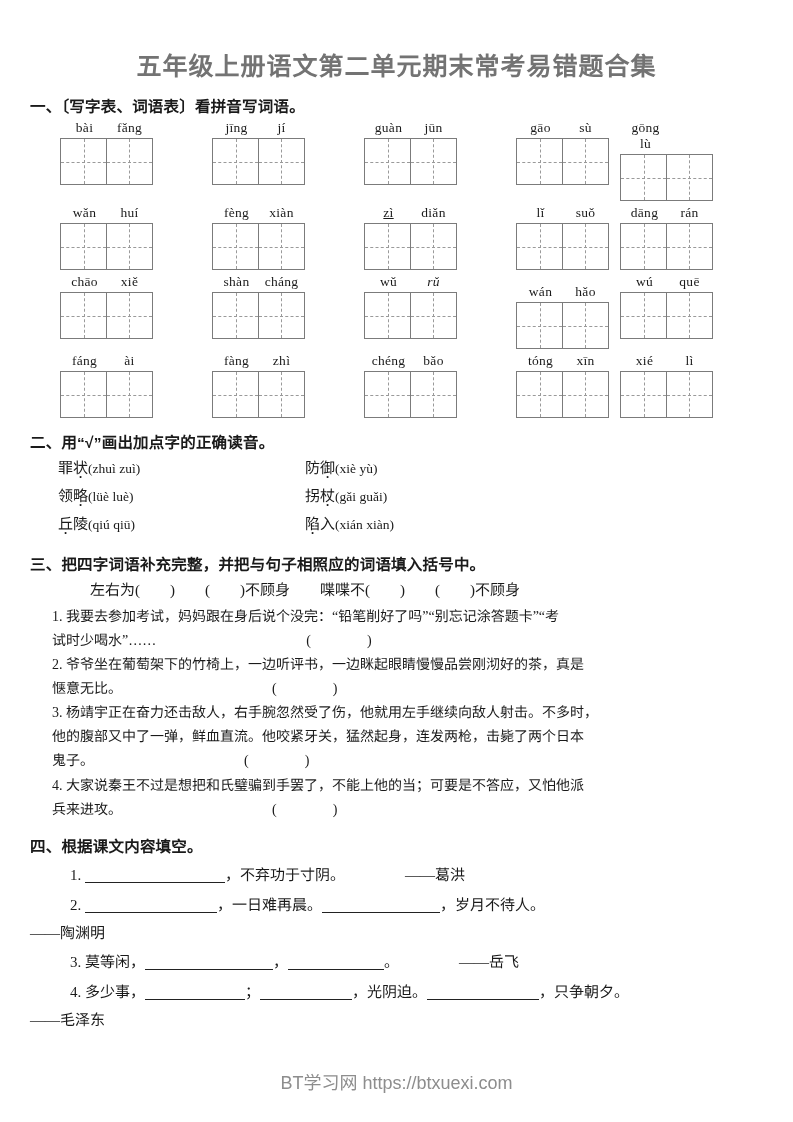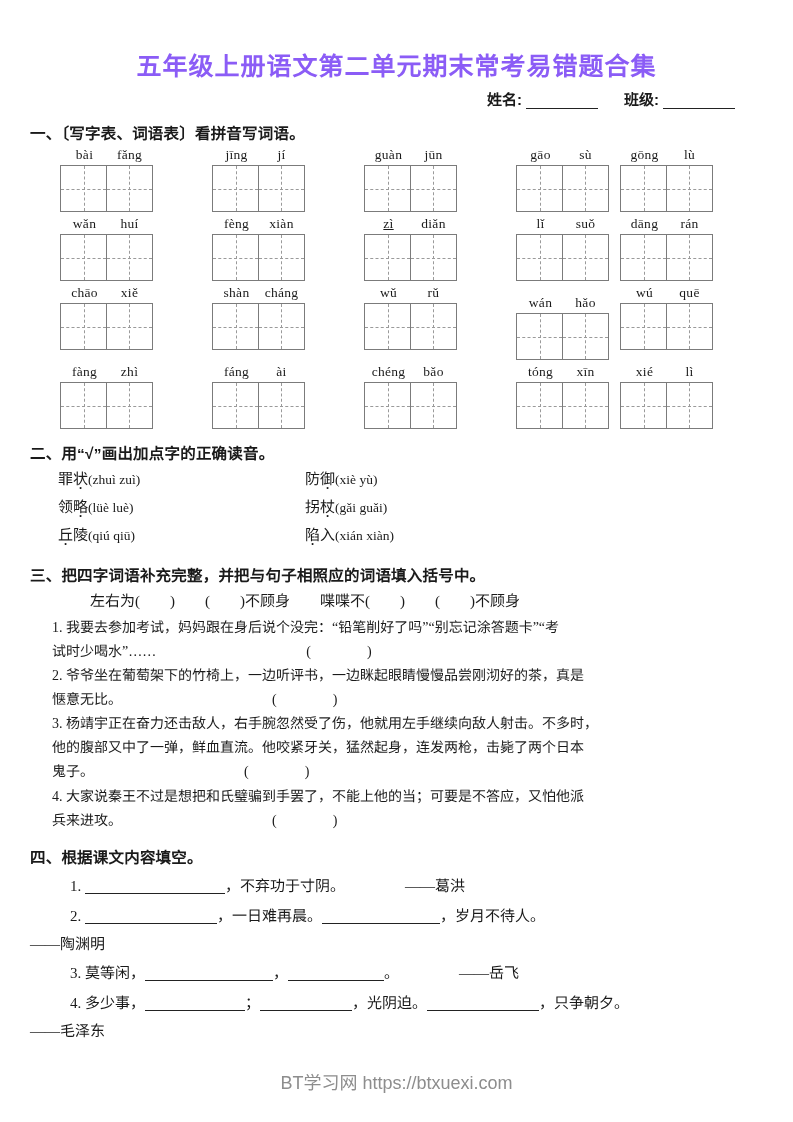--- a/index.html
+++ b/index.html
@@ -22,21 +22,21 @@
   }
 
   
   .title {
     text-align: center;
     font-family: "Liberation Sans", "DejaVu Sans", sans-serif;
     font-weight: bold;
     font-size: 25px;
     letter-spacing: 1px;
     margin: 16px 0 6px 0;
-    color: #8b5cf6;
+    color: #737373;
   }
   .idline {
     display: flex;
     justify-content: flex-end;
     align-items: flex-end;
     gap: 26px;
     padding-right: 28px;
     font-size: 15px;
     font-family: "Liberation Sans", "DejaVu Sans", sans-serif;
     font-weight: bold;
@@ -203,30 +203,20 @@
     color: #8d8d8d;
   }
 </style>
 </head>
 <body>
 
 <div class="page">
 
   <div class="title">五年级上册语文第二单元期末常考易错题合集</div>
 
-  <div class="idline">
-    <span class="idfield">
-      <span>姓名:</span>
-      <span class="rule"></span>
-    </span>
-    <span class="idfield">
-      <span>班级:</span>
-      <span class="rule"></span>
-    </span>
-  </div>
 
   <div class="sec-head">一、〔写字表、词语表〕看拼音写词语。</div>
   <div id="pinyin-area">
       <div class="pin-row">
         <div class="pin-col">
           <div class="pin-group">
             <div class="pin-unit">
               <div class="pin-text" style="width: 94px;">
                 <span style="width: 47px;">bài</span>
                 <span style="width: 47px;">fǎng</span>
@@ -272,21 +262,21 @@
               <div class="pin-text" style="width: 94px;">
                 <span style="width: 47px;">gāo</span>
                 <span style="width: 47px;">sù</span>
               </div>
               <div class="tzg">
                 <div class="cell"></div>
                 <div class="cell"></div>
               </div>
             </div>
             <div class="pin-unit">
-              <div class="pin-text" style="width: 94px;">
+              <div class="pin-text" style="width: 94px; flex-direction: column;">
                 <span style="width: 47px;">gōng</span>
                 <span style="width: 47px;">lù</span>
               </div>
               <div class="tzg">
                 <div class="cell"></div>
                 <div class="cell"></div>
               </div>
             </div>
           </div>
         </div>
@@ -386,21 +376,21 @@
                 <div class="cell"></div>
               </div>
             </div>
           </div>
         </div>
         <div class="pin-col">
           <div class="pin-group">
             <div class="pin-unit">
               <div class="pin-text" style="width: 94px;">
                 <span style="width: 47px;">wǔ</span>
-                <span style="width: 47px;">rǔ</span>
+                <span style="width: 47px; font-style: italic;">rǔ</span>
               </div>
               <div class="tzg">
                 <div class="cell"></div>
                 <div class="cell"></div>
               </div>
             </div>
           </div>
         </div>
         <div class="pin-col">
           <div class="pin-group">
@@ -425,36 +415,36 @@
               </div>
             </div>
           </div>
         </div>
       </div>
       <div class="pin-row">
         <div class="pin-col">
           <div class="pin-group">
             <div class="pin-unit">
               <div class="pin-text" style="width: 94px;">
+                <span style="width: 47px;">fáng</span>
+                <span style="width: 47px;">ài</span>
+              </div>
+              <div class="tzg">
+                <div class="cell"></div>
+                <div class="cell"></div>
+              </div>
+            </div>
+          </div>
+        </div>
+        <div class="pin-col">
+          <div class="pin-group">
+            <div class="pin-unit">
+              <div class="pin-text" style="width: 94px;">
                 <span style="width: 47px;">fàng</span>
                 <span style="width: 47px;">zhì</span>
-              </div>
-              <div class="tzg">
-                <div class="cell"></div>
-                <div class="cell"></div>
-              </div>
-            </div>
-          </div>
-        </div>
-        <div class="pin-col">
-          <div class="pin-group">
-            <div class="pin-unit">
-              <div class="pin-text" style="width: 94px;">
-                <span style="width: 47px;">fáng</span>
-                <span style="width: 47px;">ài</span>
               </div>
               <div class="tzg">
                 <div class="cell"></div>
                 <div class="cell"></div>
               </div>
             </div>
           </div>
         </div>
         <div class="pin-col">
           <div class="pin-group">

